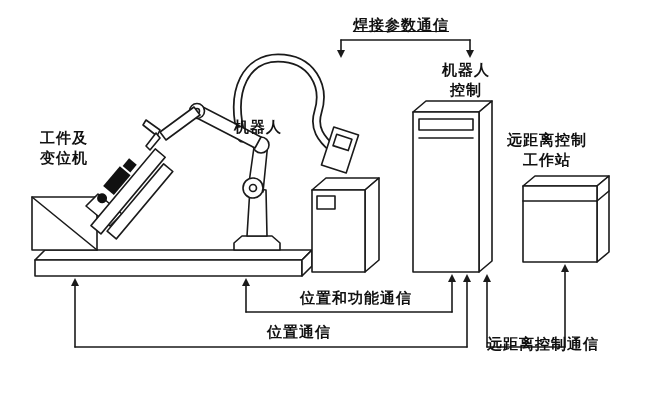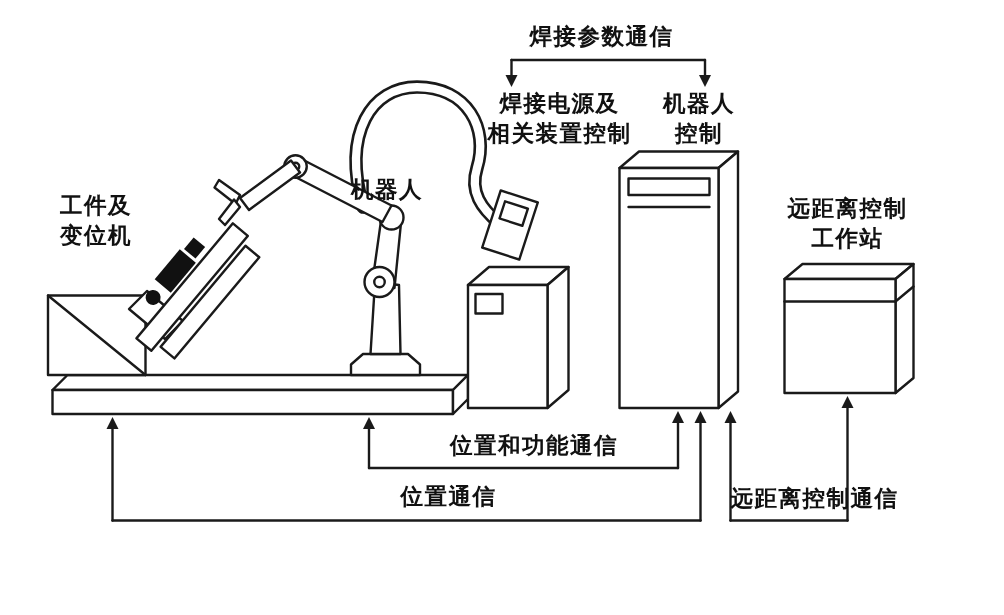--- a/index.html
+++ b/index.html
@@ -124,27 +124,25 @@
         <line x1="487" y1="347" x2="565" y2="347"></line>
         <line x1="487" y1="347" x2="487" y2="280"></line>
         <polygon points="483,282 491,282 487,274" fill="#1a1a1a" stroke="none"></polygon>
         <line x1="565" y1="347" x2="565" y2="270"></line>
         <polygon points="561,272 569,272 565,264" fill="#1a1a1a" stroke="none"></polygon>
       </g>
 
     </g>
   </svg>
 
-  <div class="lbl" style="left:401px;top:15px;">焊接参数通信</div>
-  <div class="lbl" style="left:373px;top:60px;">焊接电源及
-相关装置控制</div>
+  <div class="lbl" style="left:401px;top:15px;text-decoration:underline;">焊接参数通信</div>
   <div class="lbl" style="left:466px;top:60px;">机器人
 控制</div>
   <div class="lbl" style="left:258px;top:117px;">机器人</div>
   <div class="lbl" style="left:64px;top:128px;">工件及
 变位机</div>
-  <div class="lbl" style="left:565px;top:130px;">远距离控制
+  <div class="lbl" style="left:547px;top:130px;">远距离控制
 工作站</div>
   <div class="lbl" style="left:299px;top:322px;">位置通信</div>
   <div class="lbl" style="left:356px;top:288px;">位置和功能通信</div>
-  <div class="lbl" style="left:543px;top:323px;">远距离控制通信</div>
+  <div class="lbl" style="left:543px;top:334px;">远距离控制通信</div>
 
 </div>
 
 </body></html>

